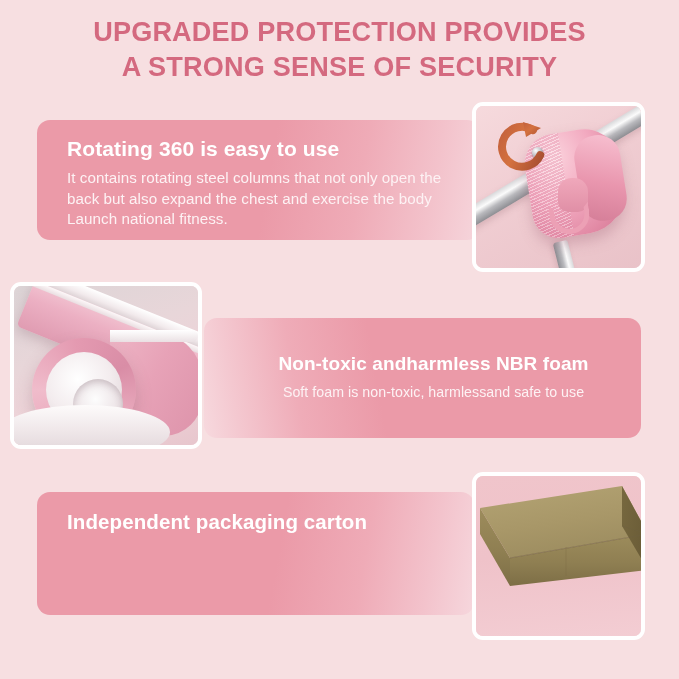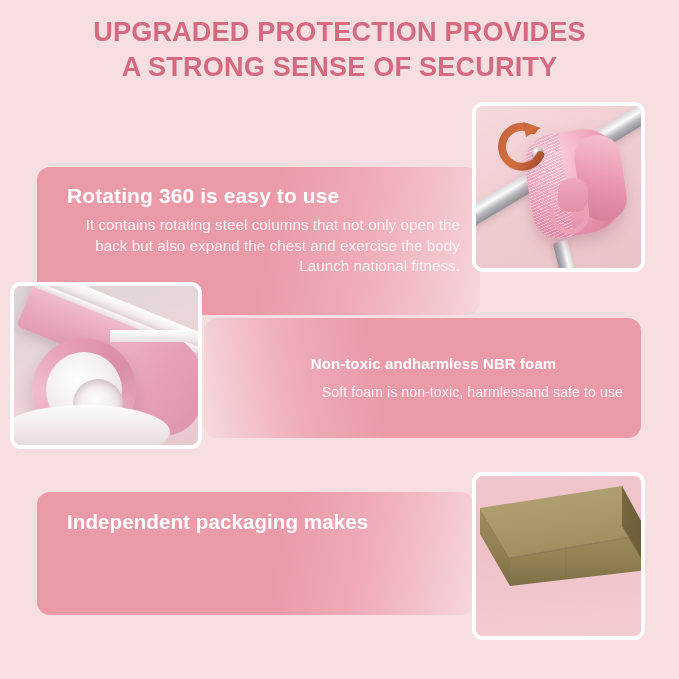--- a/index.html
+++ b/index.html
@@ -38,43 +38,41 @@
   .card-inner { position: relative; z-index: 2; }
   .card h2 {
     font-weight: 700;
     color: #ffffff;
     letter-spacing: 0.1px;
   }
   .card p {
     font-weight: 400;
     color: #fdf2f4;
     letter-spacing: 0.05px;
-    text-align: right;
   }
 
   
   #card-rotating {
-    left: 37px; top: 120px; width: 443px; height: 148px;
+    left: 37px; top: 120px; width: 443px; height: 120px;
     background: linear-gradient(100deg,
         #eb9aa8 0%, #eb9aa8 52%, #efabb7 72%, #f3c2cb 88%, #f6d6dc 100%);
-    margin-top: 47px;
   }
   #card-rotating .card-inner { padding: 16px 20px 0 30px; }
   #card-rotating h2 { font-size: 21px; line-height: 26px; margin-bottom: 6px; }
   #card-rotating p  { font-size: 15.2px; line-height: 20.5px; }
 
   
   #card-foam {
     left: 204px; top: 318px; width: 437px; height: 120px;
     background: linear-gradient(260deg,
         #eb9aa8 0%, #eb9aa8 60%, #efacb8 78%, #f4c8d0 92%, #f7d9de 100%);
     text-align: center;
   }
   #card-foam .card-inner { padding: 33px 18px 0 40px; }
-  #card-foam h2 { font-size: 15px; line-height: 25px; margin-bottom: 7px; }
+  #card-foam h2 { font-size: 19px; line-height: 25px; margin-bottom: 7px; }
   #card-foam p  { font-size: 14.2px; line-height: 19px; }
 
   
   #card-packaging {
     left: 37px; top: 492px; width: 437px; height: 123px;
     background: linear-gradient(100deg,
         #eb9aa8 0%, #eb9aa8 55%, #efabb7 74%, #f3c3cc 89%, #f6d7dd 100%);
   }
   #card-packaging .card-inner { padding: 17px 16px 0 30px; }
   #card-packaging h2 { font-size: 20.5px; line-height: 26px; margin-bottom: 5px; }
@@ -282,21 +280,21 @@
   <div class="card" id="card-foam">
     <div class="card-inner">
       <h2>Non-toxic andharmless NBR foam</h2>
       <p>Soft foam is non-toxic, harmlessand safe to use</p>
     </div>
   </div>
 
   <div class="card" id="card-packaging">
     <div class="card-inner">
       <h2>
-        <span>Independent packaging makes</span><br>
+        <span>Independent packaging carton</span><br>
       </h2>
     </div>
   </div>
 
   <div class="photo" id="photo-carton">
     <div class="scene">
       <div class="carton">
         <svg viewBox="0 0 190 150">
           <defs>
             <linearGradient id="boxtop" x1="0" y1="0" x2="0.35" y2="1">

